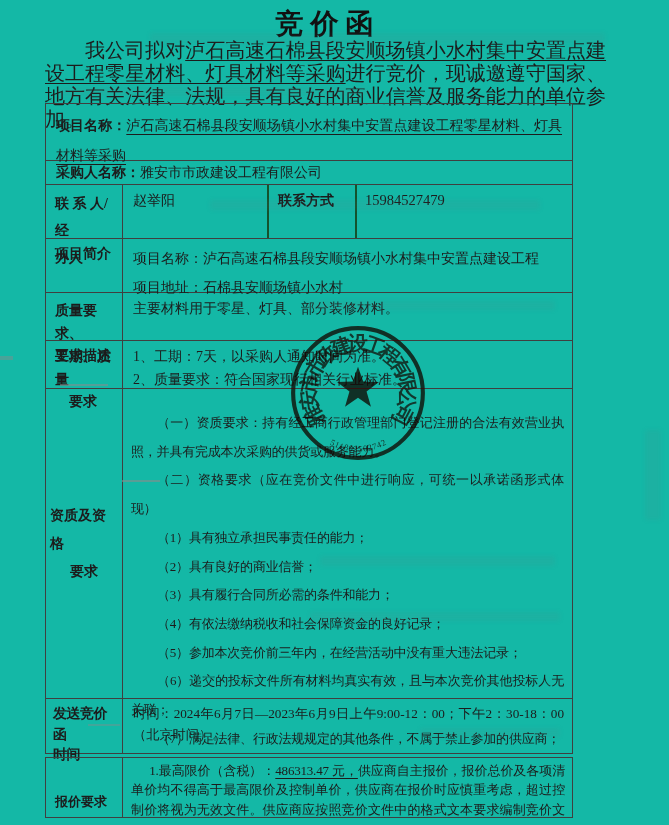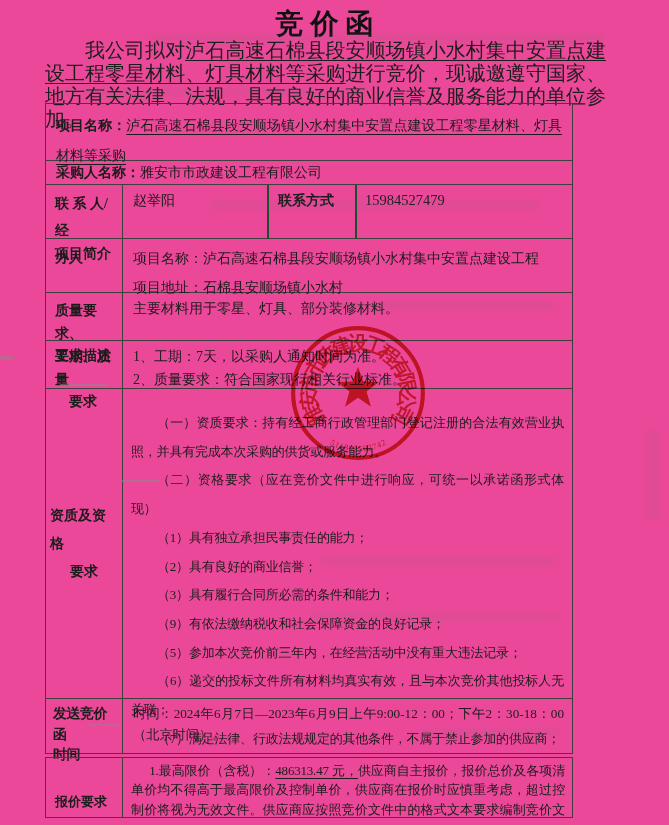--- a/index.html
+++ b/index.html
@@ -1,19 +1,19 @@
 <!DOCTYPE html>
 <html><head>
 <meta charset="utf-8">
 <style>
   * { margin:0; padding:0; box-sizing:border-box; }
   html,body { background:#e8e8e8; }
   .page {
     position:relative; width:669px; height:825px;
-    background:#ec4899; overflow:hidden;
+    background:#14b8a6; overflow:hidden;
     font-family:"Liberation Serif","DejaVu Serif",serif;
     color:#1c1c1c;
   }
   .title {
     position:absolute; top:5px; left:0; width:656px;
     text-align:center; font-size:28px; font-weight:bold;
     letter-spacing:7px; color:#111;
   }
   .intro {
     position:absolute; top:39px; left:45px; width:561px;
@@ -125,21 +125,21 @@
       <div class="lbl">
           <span>资质及资格</span>
           <span>要求</span>
         </div>
       <div class="cnt">
         <p>（一）资质要求：持有经工商行政管理部门登记注册的合法有效营业执照，并具有完成本次采购的供货或服务能力。</p>
         <p>（二）资格要求（应在竞价文件中进行响应，可统一以承诺函形式体现）</p>
         <p>（1）具有独立承担民事责任的能力；</p>
         <p>（2）具有良好的商业信誉；</p>
         <p>（3）具有履行合同所必需的条件和能力；</p>
-        <p>（9）有依法缴纳税收和社会保障资金的良好记录；</p>
+        <p>（4）有依法缴纳税收和社会保障资金的良好记录；</p>
         <p>（5）参加本次竞价前三年内，在经营活动中没有重大违法记录；</p>
         <p>（6）递交的投标文件所有材料均真实有效，且与本次竞价其他投标人无关联；</p>
         <p>（7）满足法律、行政法规规定的其他条件，不属于禁止参加的供应商；</p>
       </div>
     </div>
 
     <div class="trow r-send">
       <div class="lbl"><span>发送竞价函</span><br><span>时间</span></div>
       <div class="cnt">时间：2024年6月7日—2023年6月9日上午9:00-12：00；下午2：30-18：00（北京时间）。</div>
     </div>

